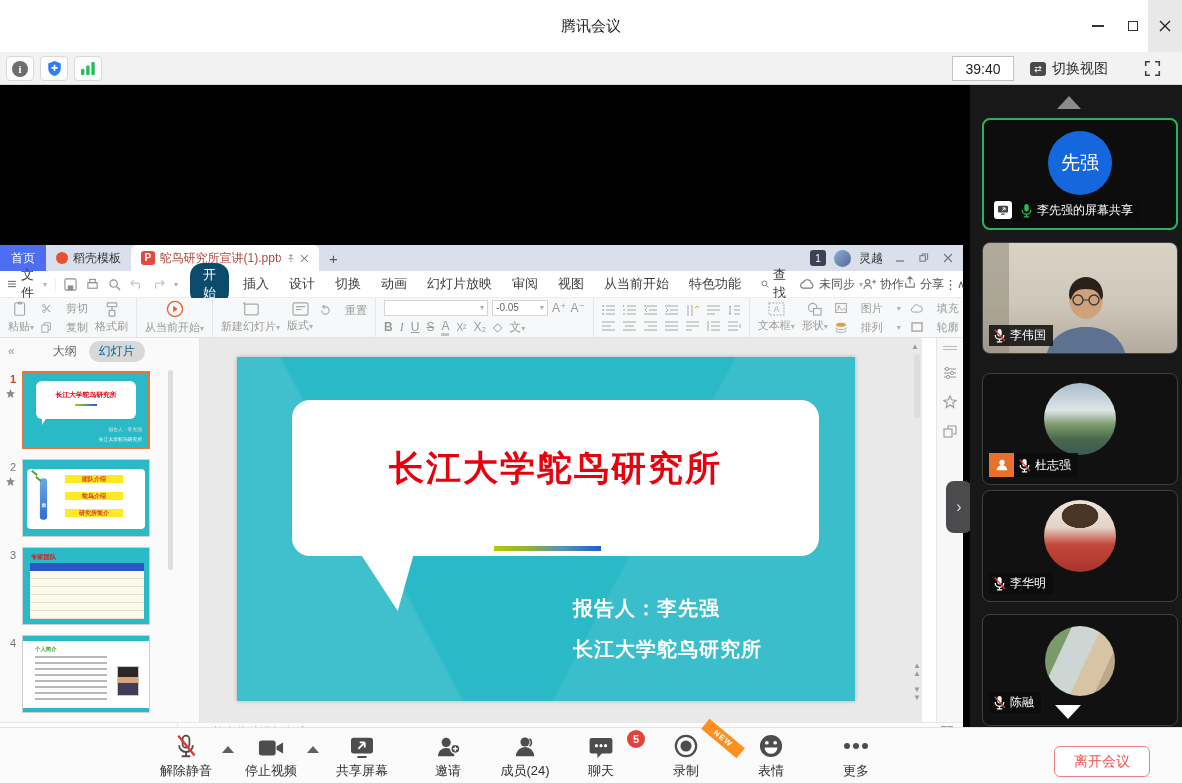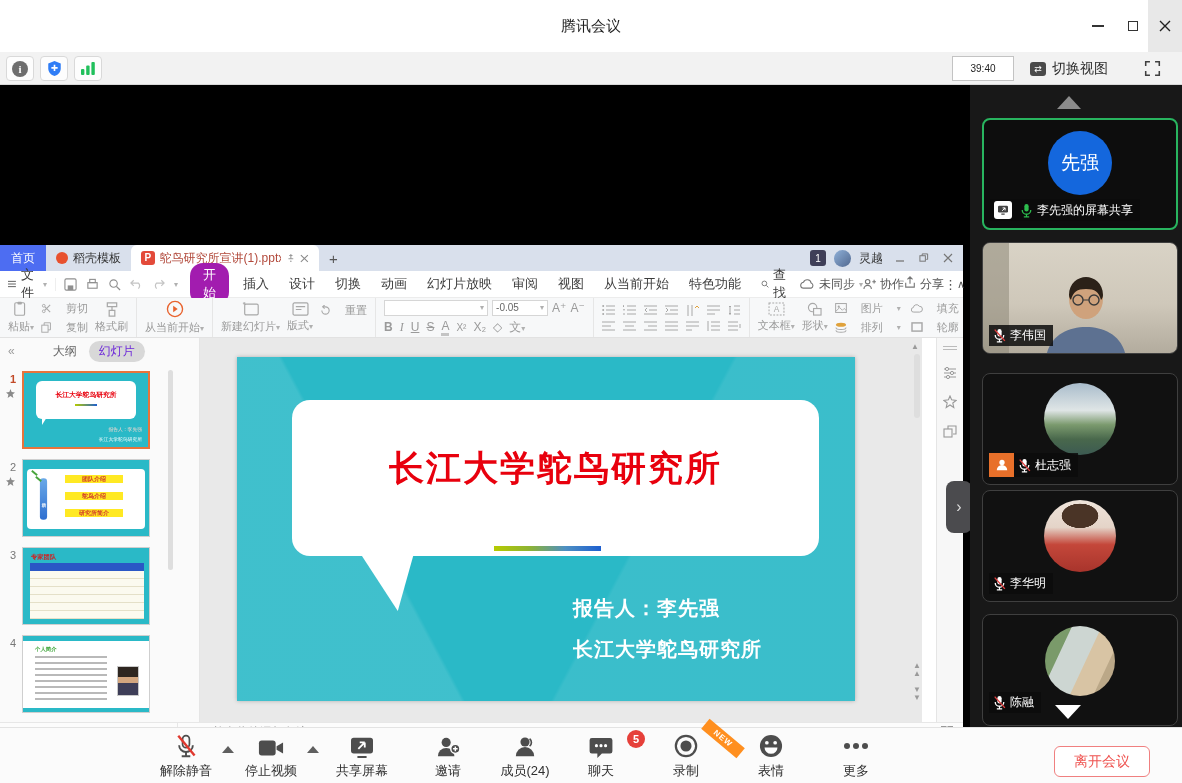--- a/index.html
+++ b/index.html
@@ -10,56 +10,56 @@
 
   
   .titlebar{left:0;top:0;width:1182px;height:52px;background:#fff}
   .titlebar .title{width:100%;text-align:center;line-height:52px;font-size:15px;color:#1f1f1f}
   .winbtn{top:0;height:52px;display:flex;align-items:center;justify-content:center;cursor:default}
   .winbtn.close{background:#e8e8e8}
 
   
   .subbar{left:0;top:52px;width:1182px;height:33px;background:#f2f2f2;border-bottom:1px solid #d8d8d8}
   .sq-btn{position:absolute;top:4px;width:28px;height:25px;border:1px solid #d9d9d9;border-radius:4px;background:#fdfdfd;display:flex;align-items:center;justify-content:center}
-  .timerbox{position:absolute;left:952px;top:4px;width:62px;height:25px;border:1px solid #c3c3c3;background:#fff;display:flex;align-items:center;justify-content:center;font-size:10px;color:#222}
+  .timerbox{position:absolute;left:952px;top:4px;width:62px;height:25px;border:1px solid #c3c3c3;background:#fff;display:flex;align-items:center;justify-content:center;font-size:14px;color:#222}
   .switchview{position:absolute;left:1030px;top:4px;height:25px;display:flex;align-items:center;gap:6px;font-size:14px;color:#2e2e2e}
   .sv-ico{width:16px;height:14px;background:#4a4a4a;border-radius:3px;color:#fff;font-size:9px;line-height:14px;text-align:center}
 
   
   .sharearea{left:0;top:85px;width:970px;height:642px;background:#000}
   .wps{left:0;top:160px;width:963px;height:520px;background:#fff}
 
   .tabbar{left:0;top:0;width:963px;height:26px;background:#d9e0ec;display:flex;align-items:stretch}
   .tab{display:flex;align-items:center;gap:5px;padding:0 10px;font-size:12px;color:#333}
   .tab.home{background:#4d6df2;color:#fff;width:46px;justify-content:center}
   .tab.active{background:#fff;border-radius:6px 6px 0 0;color:#b2493b}
   .tab-right{margin-left:auto;display:flex;align-items:center;gap:8px;padding-right:6px}
   .badge1{width:16px;height:16px;background:#3f3f58;border-radius:3px;color:#fff;font-size:10px;display:flex;align-items:center;justify-content:center}
   .mini-avatar{width:17px;height:17px;border-radius:50%;background:linear-gradient(135deg,#8fb0d8,#51688f)}
   .wps-winctl{display:flex;align-items:center;gap:14px;color:#666;padding:0 4px}
 
   .menubar{left:0;top:26px;width:963px;height:27px;background:#fff;border-bottom:1px solid #ececec;display:flex;align-items:center;font-size:13px;color:#3c3c3c}
   .menubar .mitem{padding:0 10px;white-space:nowrap}
-  .pill{background:#a21caf;color:#fff;border-radius:13px;padding:3px 13px;margin:4px 4px}
+  .pill{background:#0c4a6e;color:#fff;border-radius:13px;padding:3px 13px;margin:4px 4px}
   .qsearch{display:flex;align-items:center;gap:4px;padding:0 10px;color:#3c3c3c}
   .menu-right{margin-left:auto;display:flex;align-items:center;padding-right:8px;color:#555;font-size:12px;white-space:nowrap}
 
   .ribbon{left:0;top:53px;width:963px;height:40px;background:#f7f8f9;border-bottom:1px solid #e2e2e2;display:flex;align-items:stretch;color:#9a9a9a;font-size:11px}
   .rgroup{display:flex;align-items:center;gap:7px;padding:0 8px;border-right:1px solid #e6e6e6}
   .rbig{display:flex;flex-direction:column;align-items:center;justify-content:center;gap:2px;white-space:nowrap}
   .rcol{display:flex;flex-direction:column;justify-content:center;gap:4px}
   .rsmall{display:flex;align-items:center;gap:14px;white-space:nowrap}
   .combo{height:16px;border:1px solid #d6d6d6;background:#fff;display:flex;align-items:center;justify-content:space-between;padding:0 3px;color:#666;font-size:10px}
   .fmt{display:flex;align-items:center;gap:7px;font-size:12px}
   .caret{font-size:8px;color:#b0b0b0}
 
   
   .leftpanel{left:0;top:93px;width:200px;height:384px;background:#fafafa;border-right:1px solid #e5e5e5}
   .lp-head{height:26px;display:flex;align-items:center;gap:12px;padding:0 8px;font-size:12px;color:#666}
-  .lp-pill{background:#d8d8d8;border-radius:11px;padding:2px 10px;color:#6d28d9}
+  .lp-pill{background:#d8d8d8;border-radius:11px;padding:2px 10px;color:#0369a1}
   .thumb{position:absolute;left:22px;width:128px;height:78px;background:#fff;border:1px solid #cfcfcf;overflow:hidden}
   .thumb.sel{border:2px solid #e8743b}
   .tnum{position:absolute;left:2px;width:14px;text-align:right;font-size:11px;color:#777}
   .tstar{position:absolute;left:6px}
   .teal{background:#2ab9c7}
   .ythumb-item{background:#ffe923;color:#d23c28;font-size:6px;line-height:8px;text-align:center;width:58px;margin:3px 0 0 42px;font-weight:bold}
 
   
   .canvas{left:200px;top:93px;width:722px;height:384px;background:#e9e9e9}
   .slide{position:absolute;left:37px;top:19px;width:618px;height:344px;background:#2ab9c7;overflow:hidden;box-shadow:0 0 4px rgba(0,0,0,.25)}

